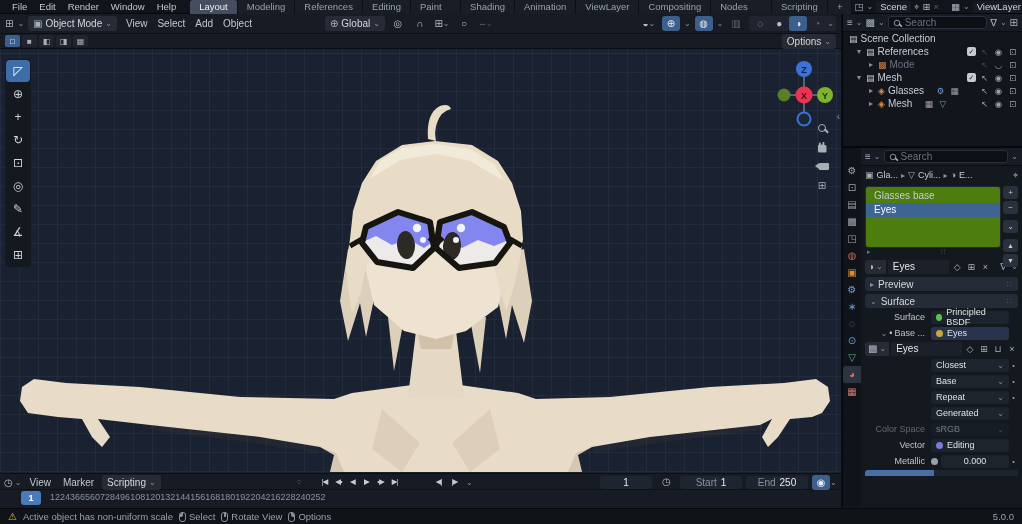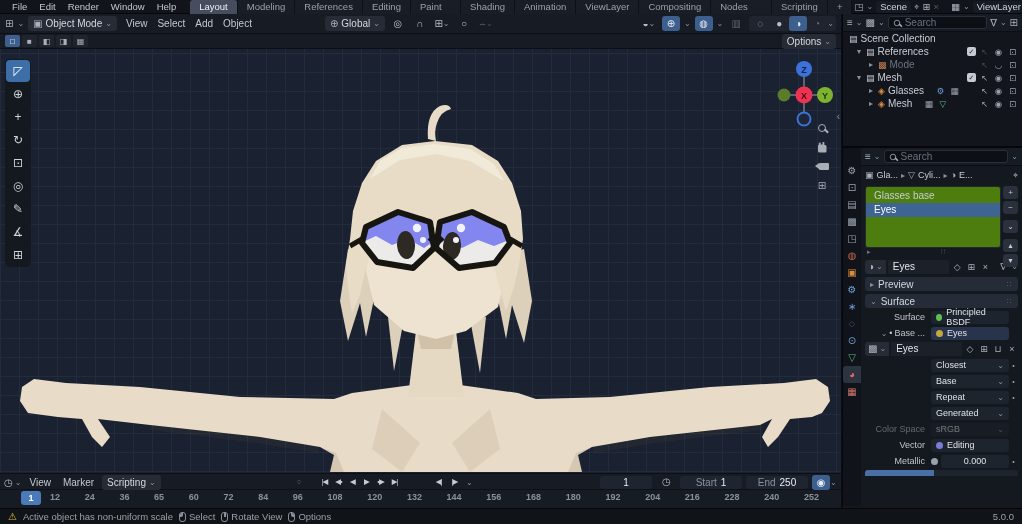--- a/index.html
+++ b/index.html
@@ -60,21 +60,21 @@
 
   
   .timeline { position:absolute; left:0; top:459px; width:841px; height:35px; background:#14181f; border-top:1px solid #0b0e14; }
   .tl-header { position:relative; height:16px; background:#171b24; border-bottom:1px solid #0d1117; }
   .tl-header .menus { position:absolute; left:4px; top:0; height:16px; display:flex; align-items:center; gap:2px; }
   .transport { position:absolute; left:318px; top:1px; display:flex; align-items:center; gap:1px; }
   .tp-btn { min-width:13px; height:13px; padding:0 2px; display:flex; align-items:center; justify-content:center; color:#c6cad1; font-size:7.5px; letter-spacing:-1px; }
   .tl-field { position:absolute; top:1.5px; height:13px; background:#1e2430; border-radius:3px; display:flex; align-items:center; justify-content:center; gap:4px; padding:0 6px; color:#e8eaee; }
   .tl-field .lab { color:#8b919c; }
   .tl-ruler { position:relative; height:18px; background:#171c24; }
-  .ruler-nums { position:absolute; left:50px; right:22px; top:2px; display:flex; justify-content:space-between; color:#8b919c; font-size:9px;font-weight:bold; }
+  .ruler-nums { position:absolute; left:50px; right:14px; top:2px; display:flex; justify-content:flex-start; color:#8b919c; font-size:9px; }
   .playhead { position:absolute; left:21px; top:1px; width:20px; height:14px; background:#4a7ab8; border-radius:3px; color:#fff; font-weight:bold; text-align:center; line-height:14px; font-size:9px; }
 
   
   .right-col { position:absolute; left:842px; top:14px; width:180px; height:494px; background:#14171e; border-left:1px solid #05070a; }
   .outliner { height:134px; border-bottom:2px solid #05070a; background:#12151c; }
   .ol-header { height:18px; background:#171b24; display:flex; align-items:center; gap:3px; padding:0 4px; border-bottom:1px solid #0b0e14; }
   .search-box { flex:1; display:flex; align-items:center; gap:4px; background:#0c0f14; border:1px solid #2a303a; border-radius:3px; height:13px; padding:0 4px; color:#6b7380; }
   .ol-row { display:flex; align-items:center; height:13px; gap:3px; padding-right:4px; color:#c8ccd4; }
   .ol-exp { width:8px; color:#8b919c; font-size:8px; text-align:center; }
   .ol-ic { font-size:9px; }

